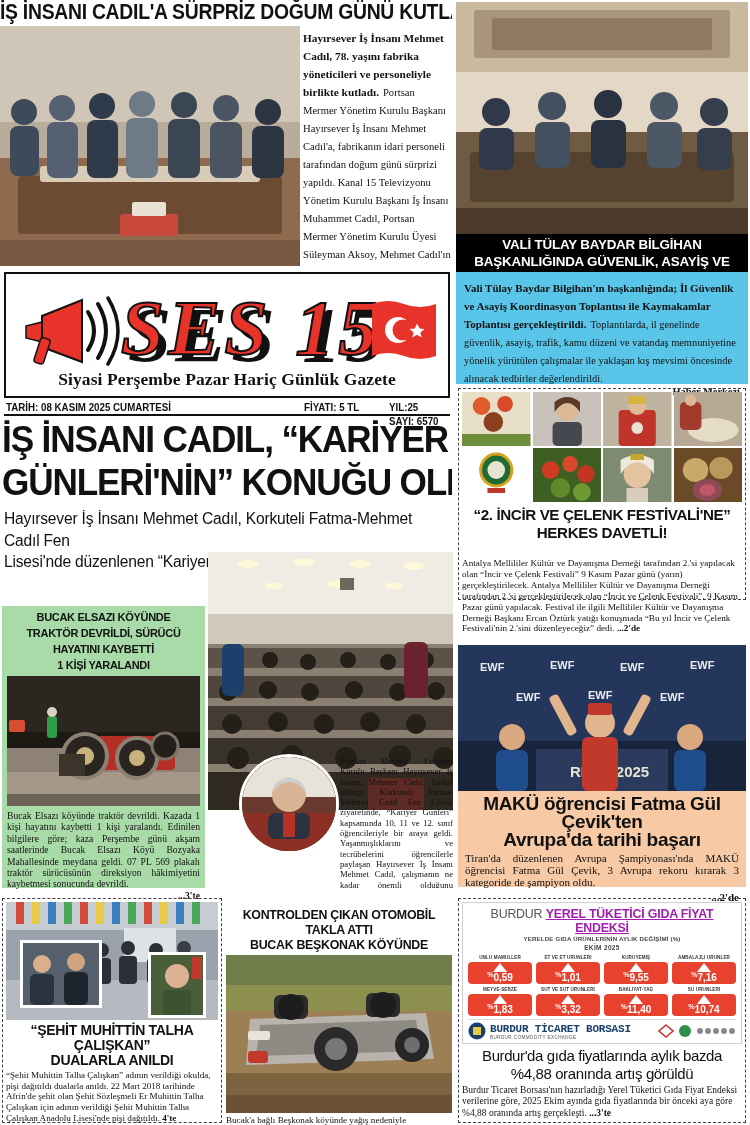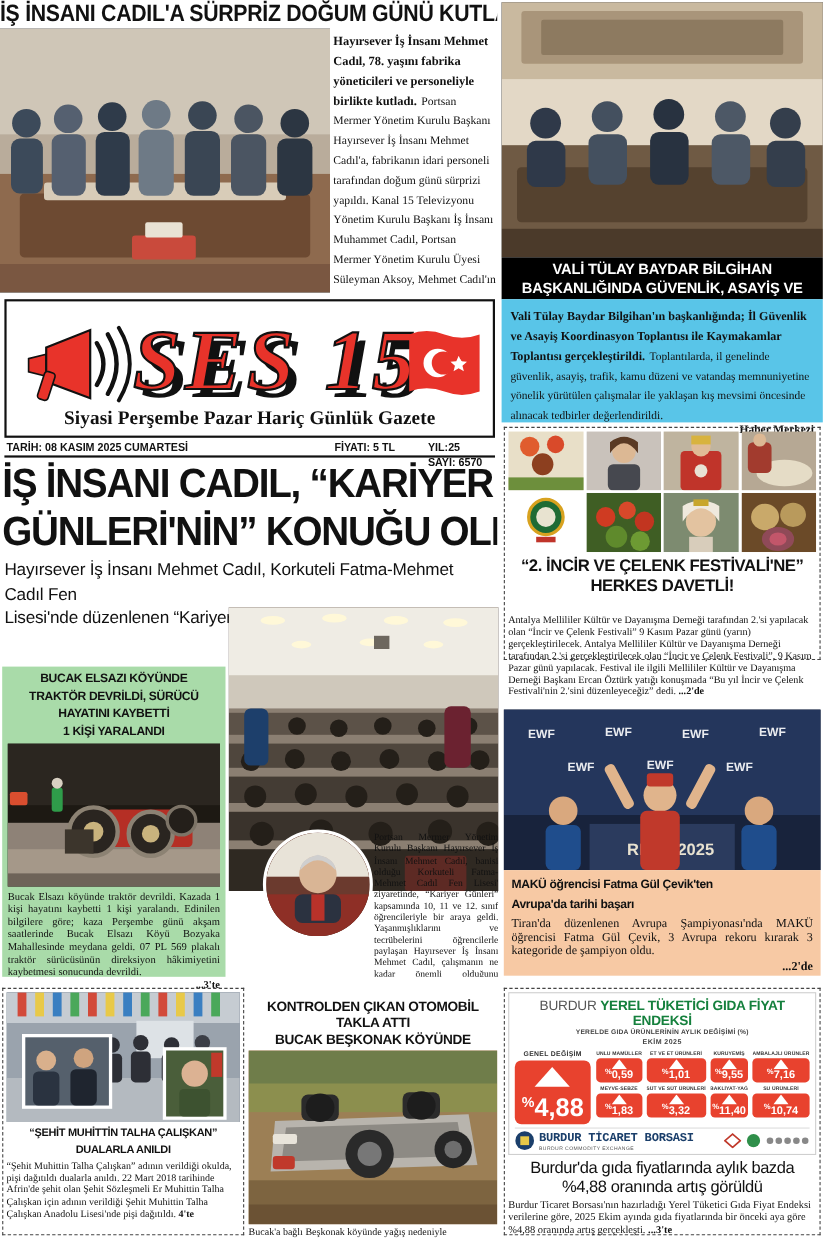--- a/index.html
+++ b/index.html
@@ -95,42 +95,42 @@
   #festbox{left:458px;top:388px;width:288px;height:212px;border:1px dashed #444;padding:3px;}
   #festgrid{position:relative;width:280px;height:110px;display:grid;grid-template-columns:repeat(4,1fr);grid-template-rows:1fr 1fr;gap:2px;overflow:hidden;}
   #festgrid div{overflow:hidden;}
   #festhead{margin-top:4px;font-family:"Liberation Sans", sans-serif;font-weight:bold;font-size:15.2px;line-height:18px;text-align:center;letter-spacing:-.4px;}
   #festbody{margin-top:16px;font-size:9.2px;line-height:10.9px;}
   #festbody .more{font-weight:bold;}
 
   
   #makuphoto{left:458px;top:645px;width:288px;height:146px;overflow:hidden;background:#1e2a44;}
   #makubox{left:458px;top:791px;width:288px;height:96px;background:#f7c9a4;padding:4px 7px;}
-  #makubox .h{font-family:"Liberation Sans", sans-serif;font-weight:bold;font-size:11px;line-height:18px;letter-spacing:-.3px;}
+  #makubox .h{font-family:"Liberation Sans", sans-serif;font-weight:bold;font-size:19px;line-height:18px;text-align:center;letter-spacing:-.3px;}
   #makubox .body{margin-top:3px;font-size:11px;line-height:12px;}
   #makubox .more{font-weight:bold;}
 
   
   #sehitbox{left:2px;top:898px;width:220px;height:225px;border:1px dashed #444;padding:3px;}
   #sehitphoto{position:relative;width:212px;height:118px;background:#7c8794;overflow:hidden;}
-  #sehithead{margin-top:3px;font-family:"Liberation Sans", sans-serif;font-weight:bold;font-size:10px;line-height:15px;text-align:center;letter-spacing:-.3px;}
+  #sehithead{margin-top:3px;font-family:"Liberation Sans", sans-serif;font-weight:bold;font-size:14px;line-height:15px;text-align:center;letter-spacing:-.3px;}
   #sehitbody{margin-top:2px;font-size:9.1px;line-height:10.7px;}
   #sehitbody .more{font-weight:bold;}
 
   
   #beskbox{left:226px;top:908px;width:226px;height:215px;}
   #beskhead{font-family:"Liberation Sans", sans-serif;font-weight:bold;font-size:12.4px;line-height:15px;text-align:center;letter-spacing:-.3px;}
   #beskphoto{margin-top:2px;width:226px;height:158px;background:#9c7f55;overflow:hidden;position:relative;}
   #beskbody{margin-top:2px;font-size:9.1px;line-height:10.8px;}
 
   
   #gidabox{left:458px;top:898px;width:288px;height:225px;border:1px dashed #444;padding:3px;}
   #gidacard{background:#fff;border:1px solid #cfcfcf;padding:4px 5px 3px;}
   #gidatitle{text-align:center;font-family:"Liberation Sans", sans-serif;font-size:12.4px;line-height:14px;color:#555;letter-spacing:-.2px;}
-  #gidatitle b{color:#15803d;}
+  #gidatitle b{color:#a21caf;text-decoration:underline;}
   #gidasub{text-align:center;font-family:"Liberation Sans", sans-serif;font-weight:bold;font-size:6.1px;line-height:8px;color:#444;letter-spacing:.2px;}
   #gidadate{text-align:center;font-family:"Liberation Sans", sans-serif;font-weight:bold;font-size:6.4px;line-height:9px;color:#444;letter-spacing:.4px;}
   #gidamain{display:flex;gap:5px;margin-top:3px;align-items:flex-start;}
   #genelwrap{width:94px;text-align:center;}
   #genellabel{font-family:"Liberation Sans", sans-serif;font-weight:bold;font-size:6.2px;color:#333;letter-spacing:.3px;margin-bottom:2px;}
   #genelcard{background:#e8422e;border-radius:6px;height:58px;position:relative;color:#fff;}
   #genelcard .arw{position:absolute;left:50%;top:5px;transform:translateX(-50%);}
   #genelcard .v{position:absolute;left:0;right:0;bottom:3px;font-family:"Liberation Sans", sans-serif;font-weight:bold;font-size:23px;line-height:24px;}
   #genelcard .v i{font-style:normal;font-size:13px;vertical-align:super;}
   #gidagrid{flex:1;display:grid;grid-template-columns:repeat(4,1fr);gap:3px 4px;}
@@ -597,29 +597,20 @@
 
   <div class="abs" id="gidabox">
     <div id="gidacard">
       <div id="gidatitle">
         <span>BURDUR </span><b>YEREL TÜKETİCİ GIDA FİYAT ENDEKSİ</b>
       </div>
       <div id="gidasub">YERELDE GIDA ÜRÜNLERİNİN AYLIK DEĞİŞİMİ (%)</div>
       <div id="gidadate">EKİM 2025</div>
 
       <div id="gidamain">
-        <div id="genelwrap">
-          <div id="genellabel">GENEL DEĞİŞİM</div>
-          <div id="genelcard">
-            <svg class="arw" width="34" height="20" viewBox="0 0 34 20">
-              <polygon points="17,1 33,19 1,19" fill="#ffffff"></polygon>
-            </svg>
-            <div class="v"><i>%</i><span>4,88</span></div>
-          </div>
-        </div>
 
         <div id="gidagrid">
           <div class="gcell">
             <div class="glabel">UNLU MAMÜLLER</div>
             <div class="gbox">
               <svg class="arw" width="14" height="9" viewBox="0 0 14 9">
                   <polygon points="7,0 14,9 0,9" fill="#fff"></polygon>
                 </svg>
               <div class="v"><i>%</i><span>0,59</span></div>
             </div>

